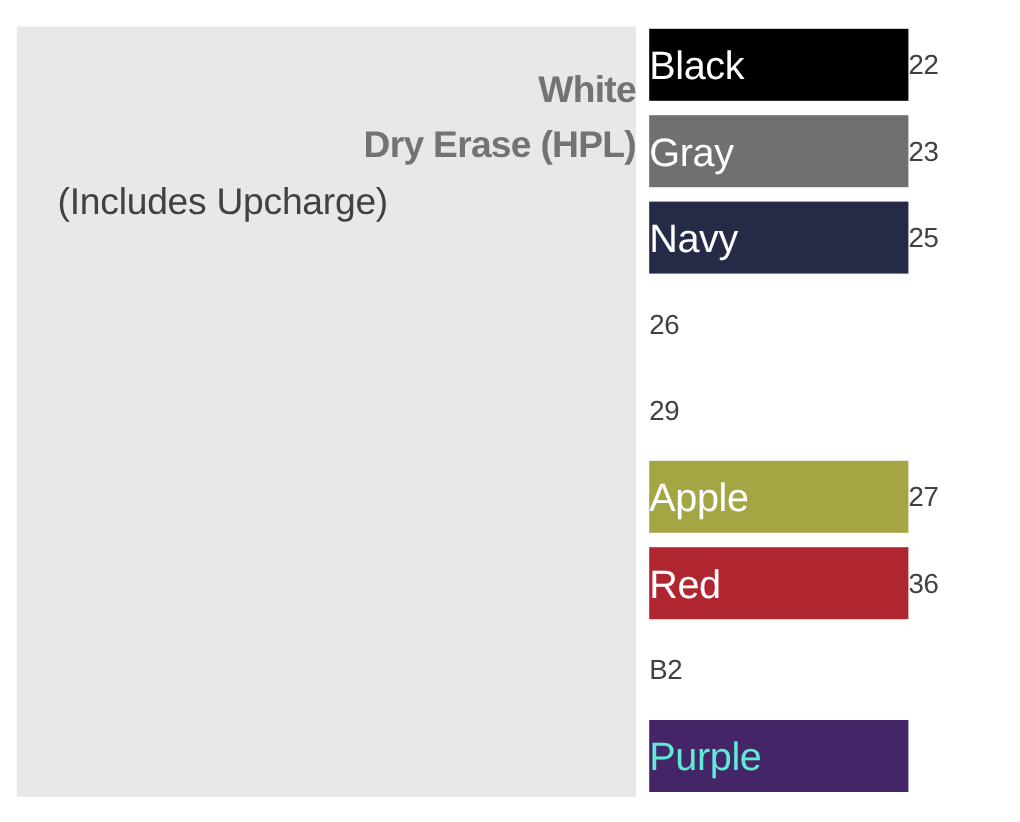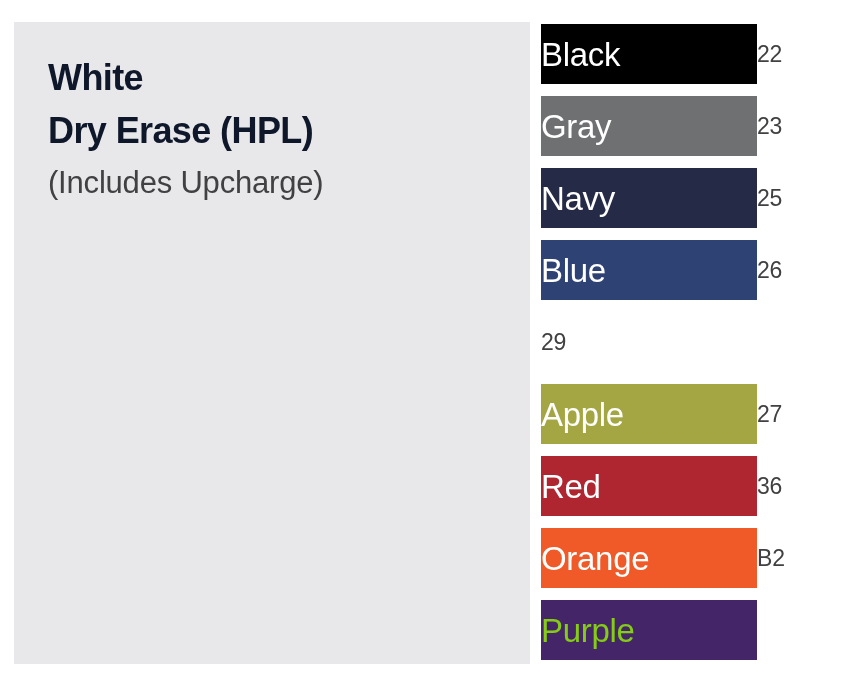--- a/index.html
+++ b/index.html
@@ -33,26 +33,27 @@
     box-sizing: border-box;
     padding: 30px 0 0 34px;
   }
 
   .title-block {
     margin: 0;
     padding: 0;
   }
 
   .title-line {
-    font-size: 36px;
+    font-size: 31px;
     font-weight: bold;
-    color: #0f172a;
+    color: #737373;
     line-height: 1.47;
     letter-spacing: -0.6px;
     white-space: nowrap;
+    text-align: right;
   }
 
   .subtitle-line {
     font-size: 31px;
     font-weight: normal;
     color: #414042;
     line-height: 1.5;
     letter-spacing: -0.2px;
     white-space: nowrap;
     margin-top: 2px;
@@ -128,46 +129,40 @@
         </div>
         <span class="swatch-code">23</span>
       </div>
       <div class="swatch-row">
         <div class="swatch-chip" style="background: rgb(37, 42, 71);">
           <span class="swatch-name" style="color: rgb(255, 255, 255);">Navy</span>
         </div>
         <span class="swatch-code">25</span>
       </div>
       <div class="swatch-row">
-        <div class="swatch-chip" style="background: rgb(47, 66, 116);">
-          <span class="swatch-name" style="color: rgb(255, 255, 255);">Blue</span>
-        </div>
         <span class="swatch-code">26</span>
       </div>
       <div class="swatch-row">
         <span class="swatch-code">29</span>
       </div>
       <div class="swatch-row">
         <div class="swatch-chip" style="background: rgb(163, 166, 66);">
           <span class="swatch-name" style="color: rgb(255, 255, 255);">Apple</span>
         </div>
         <span class="swatch-code">27</span>
       </div>
       <div class="swatch-row">
         <div class="swatch-chip" style="background: rgb(176, 38, 48);">
           <span class="swatch-name" style="color: #ffffff;">Red</span>
         </div>
         <span class="swatch-code">36</span>
       </div>
       <div class="swatch-row">
-        <div class="swatch-chip" style="background: rgb(239, 90, 40);">
-          <span class="swatch-name" style="color: rgb(255, 255, 255);">Orange</span>
-        </div>
         <span class="swatch-code">B2</span>
       </div>
       <div class="swatch-row">
         <div class="swatch-chip" style="background: rgb(68, 38, 104);">
-          <span class="swatch-name" style="color: #84cc16; text-align: right;">Purple</span>
+          <span class="swatch-name" style="color: #5eead4; text-align: right;">Purple</span>
         </div>
       </div>
     </div>
 
 </div>
 
 </body></html>

